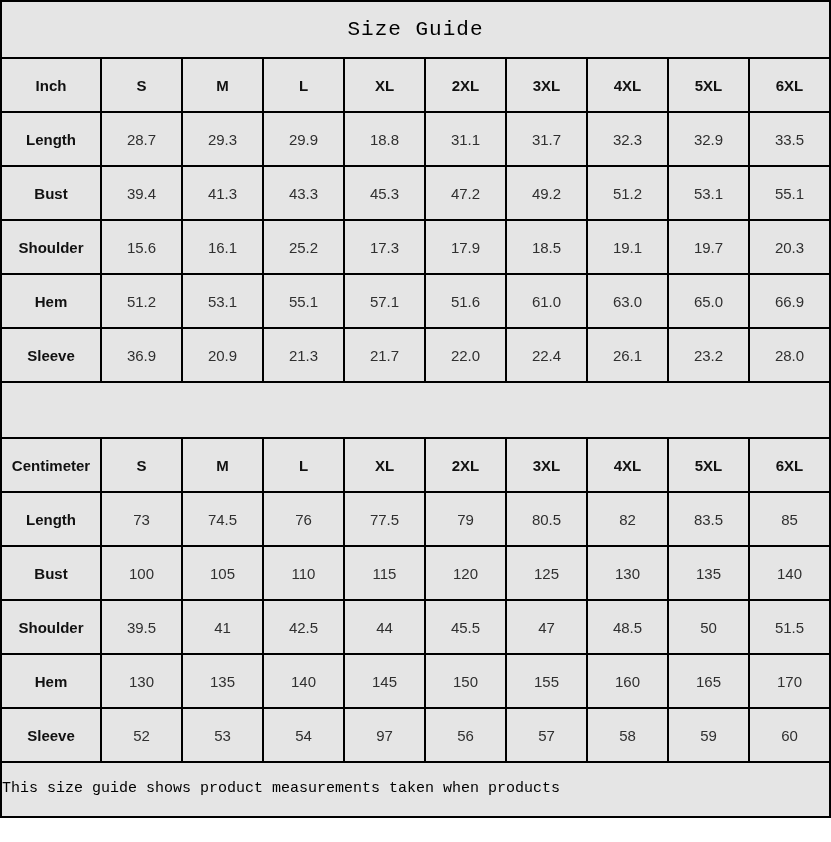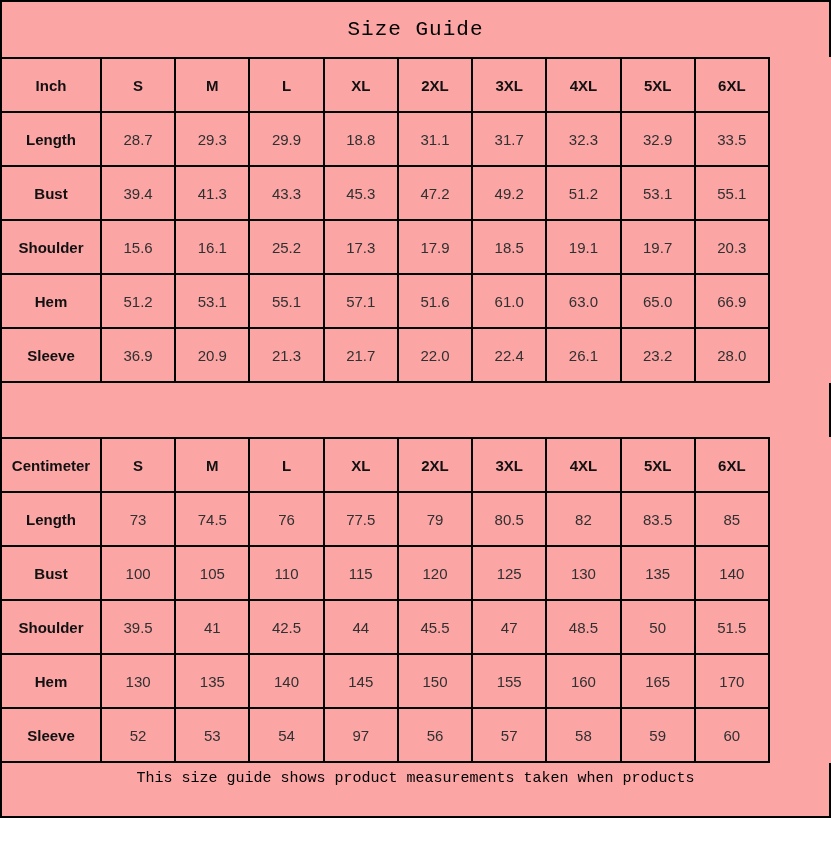--- a/index.html
+++ b/index.html
@@ -3,40 +3,40 @@
 <meta charset="utf-8">
 <style>
   html, body {
     margin: 0;
     padding: 0;
     background: #ffffff;
   }
   .sheet {
     width: 831px;
     margin: 0;
-    background: #fca5a5;
+    background: #e5e5e5;
     font-family: "Liberation Sans", sans-serif;
     color: #000000;
   }
   .title-row {
     box-sizing: border-box;
     width: 831px;
     height: 57px;
     border: 2px solid #000000;
     border-bottom: none;
     display: flex;
     align-items: center;
     justify-content: center;
     font-family: "Liberation Mono", "DejaVu Sans Mono", monospace;
     font-size: 21px;
     letter-spacing: 1px;
     color: #000000;
   }
   table.size-table {
-    width: 770px;
+    width: 831px;
     border-collapse: collapse;
     table-layout: fixed;
   }
   table.size-table th,
   table.size-table td {
     border: 2px solid #000000;
     height: 52px;
     text-align: center;
     vertical-align: middle;
     font-size: 15px;
@@ -61,21 +61,21 @@
     border-left: 2px solid #000000;
     border-right: 2px solid #000000;
   }
   .footnote {
     box-sizing: border-box;
     width: 831px;
     min-height: 55px;
     border: 2px solid #000000;
     border-top: none;
     display: flex;
-    flex-direction: column;
+    flex-direction: row;
     align-items: center;
     justify-content: flex-start;
     padding: 5px 0 8px 0;
     font-family: "Liberation Mono", "DejaVu Sans Mono", monospace;
     font-size: 15px;
     line-height: 21px;
     color: #000000;
     text-align: center;
   }
 </style>

